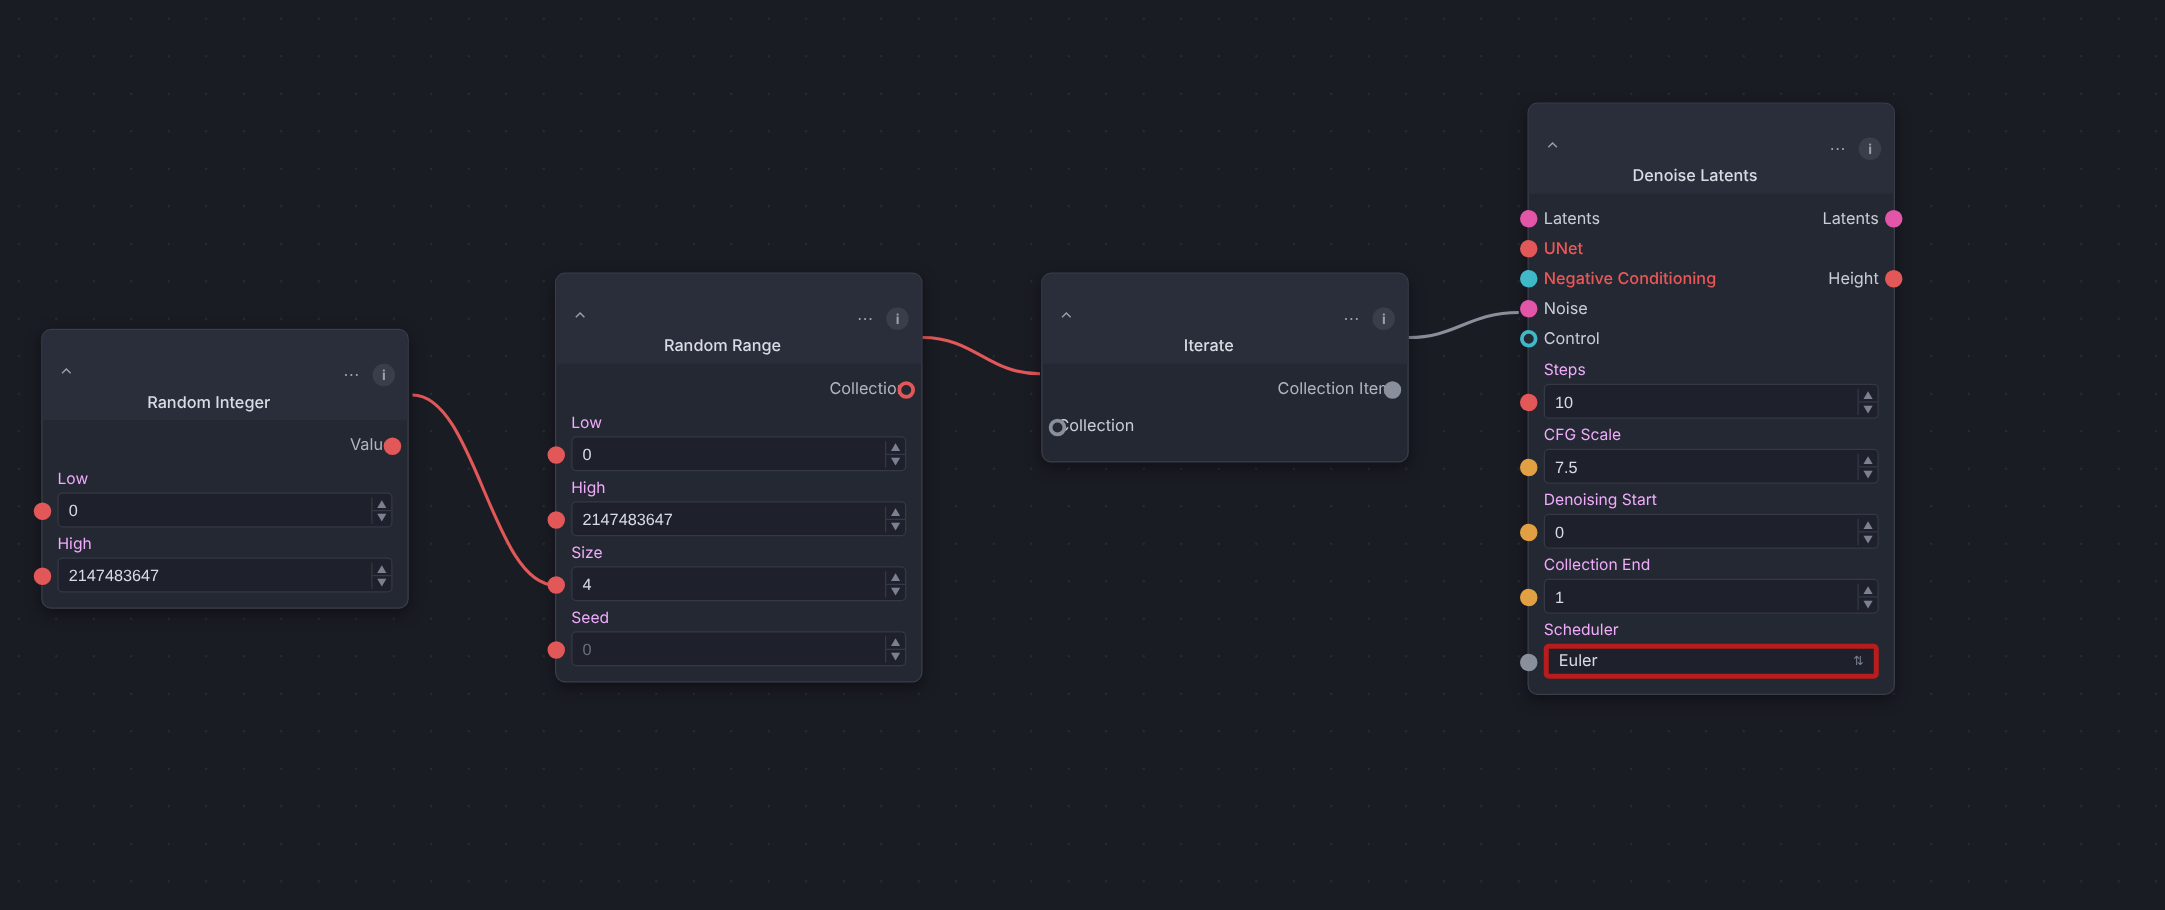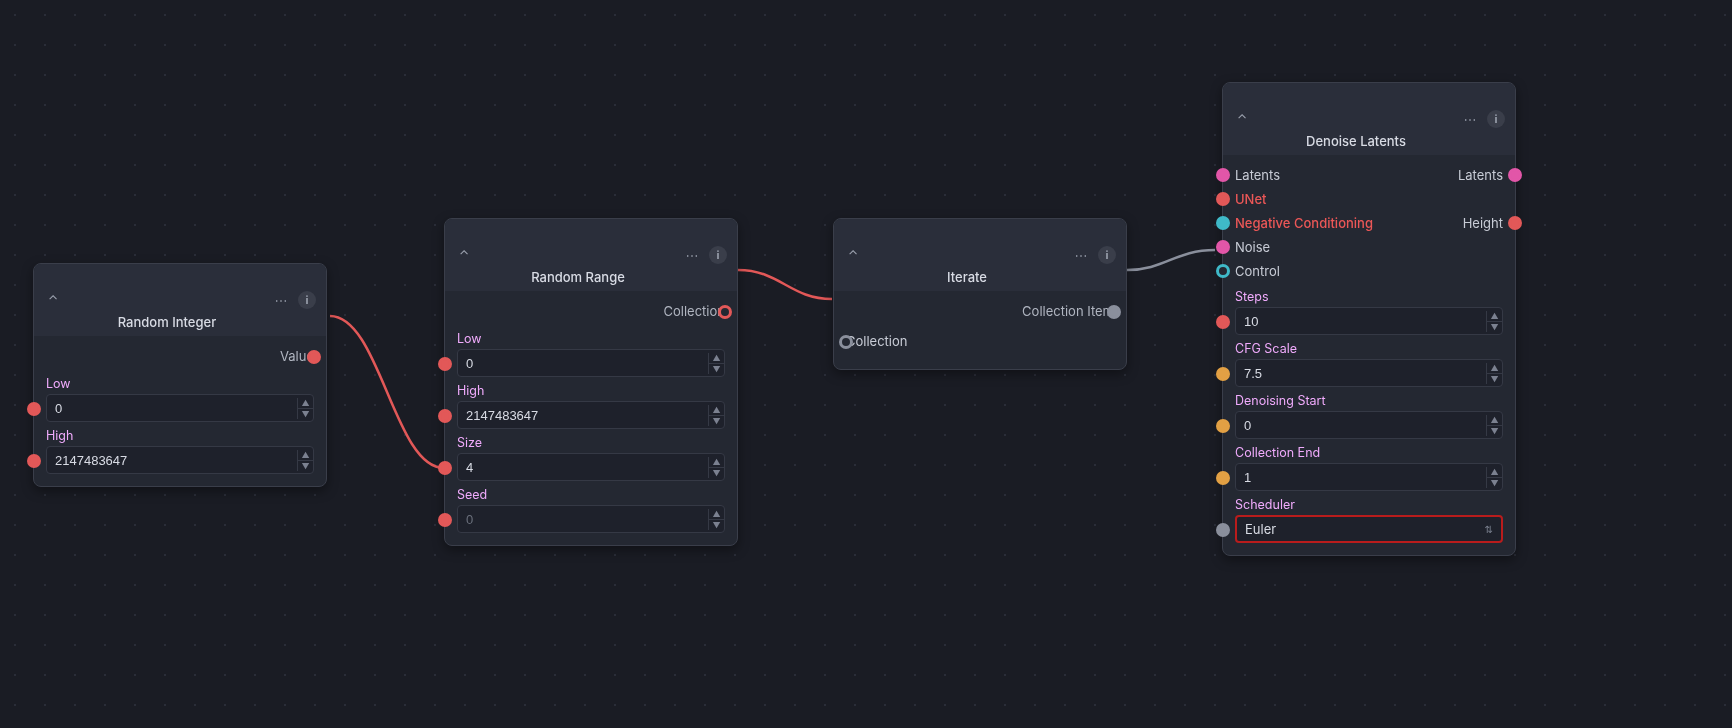--- a/index.html
+++ b/index.html
@@ -60,21 +60,21 @@
     flex:1; background:transparent; border:none; outline:none;
     color:#d8dbe4; padding: 0 8px; font-size:13px;
   }
   .num-input.disabled input { color:#6a6f7b; }
   .stepper { display:flex; flex-direction:column; width:16px; border-left:1px solid #353945; }
   .stepper span { flex:1; display:flex; align-items:center; justify-content:center; color:#7b8190; font-size:8px; cursor:pointer; }
   .stepper span:first-child { border-bottom:1px solid #353945; }
 
   .select-input {
     display:flex; align-items:center; justify-content:space-between;
-    background:#1e212b; border:2px solid #b91c1c; border-radius:4px;
+    background:#1e212b; border:4px solid #b91c1c; border-radius:4px;
     height:28px; padding:0 8px; color:#d8dbe4; cursor:pointer;
   }
   .select-input .sel-caret { color:#7b8190; font-size:10px; }
 
   .port {
     position:absolute; width:14px; height:14px; border-radius:50%;
     background:#242832; border:3px solid #888;
   }
   .port.left  { left:-7px; }
   .port.right { right:-7px; }

